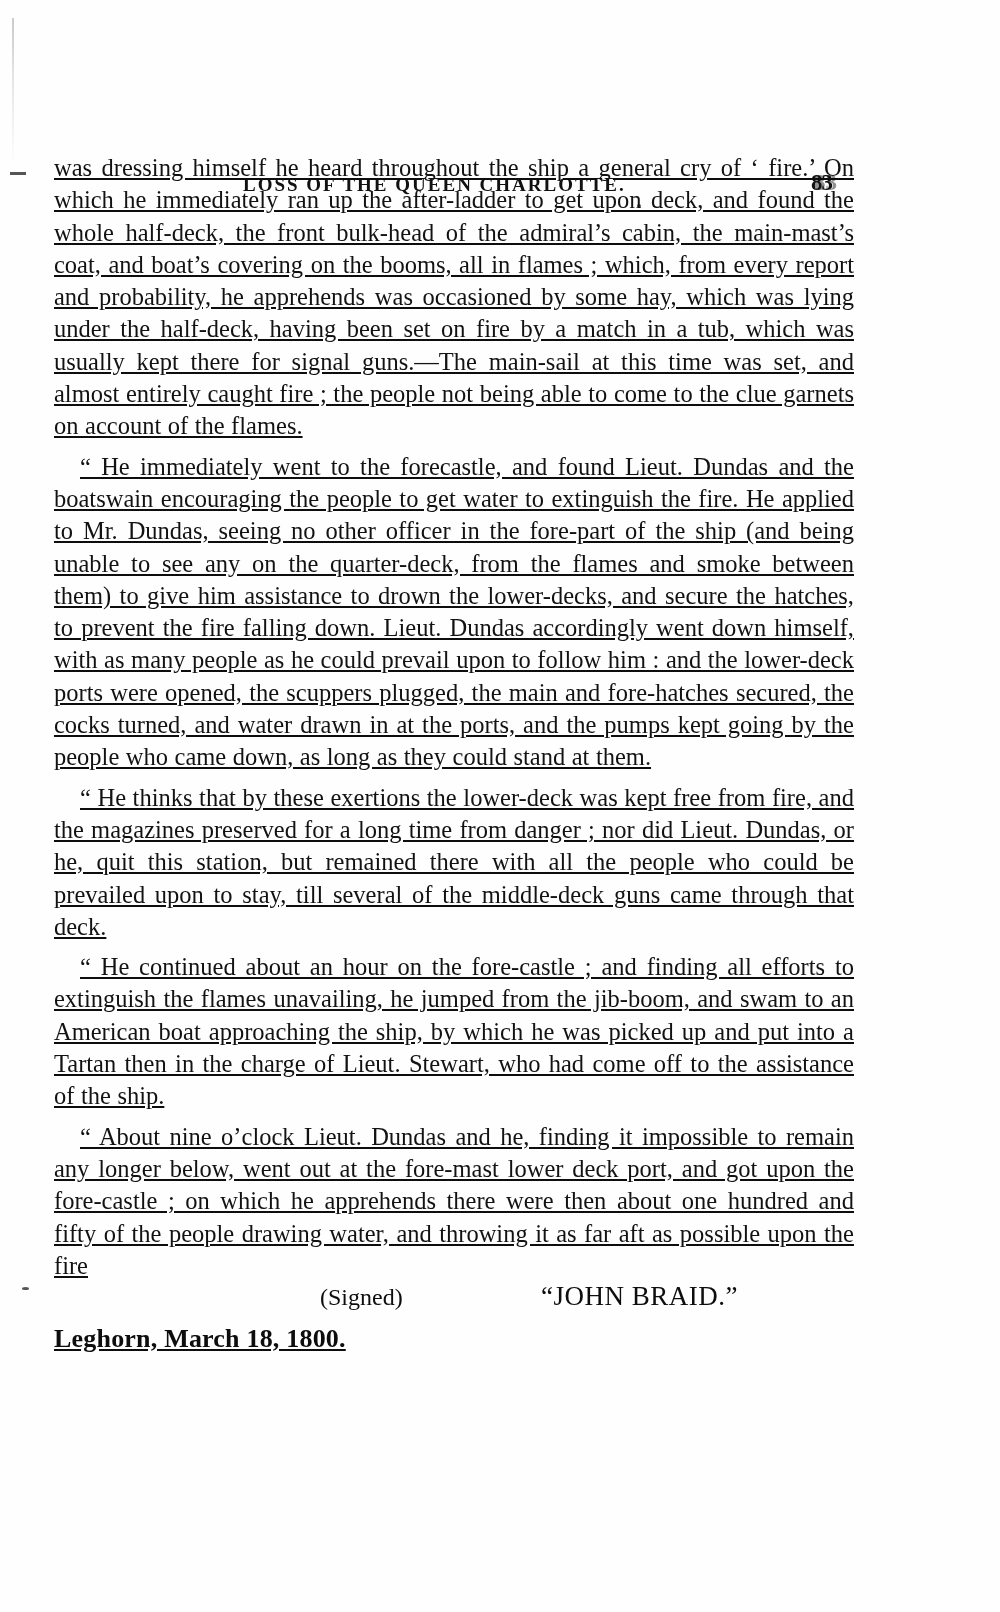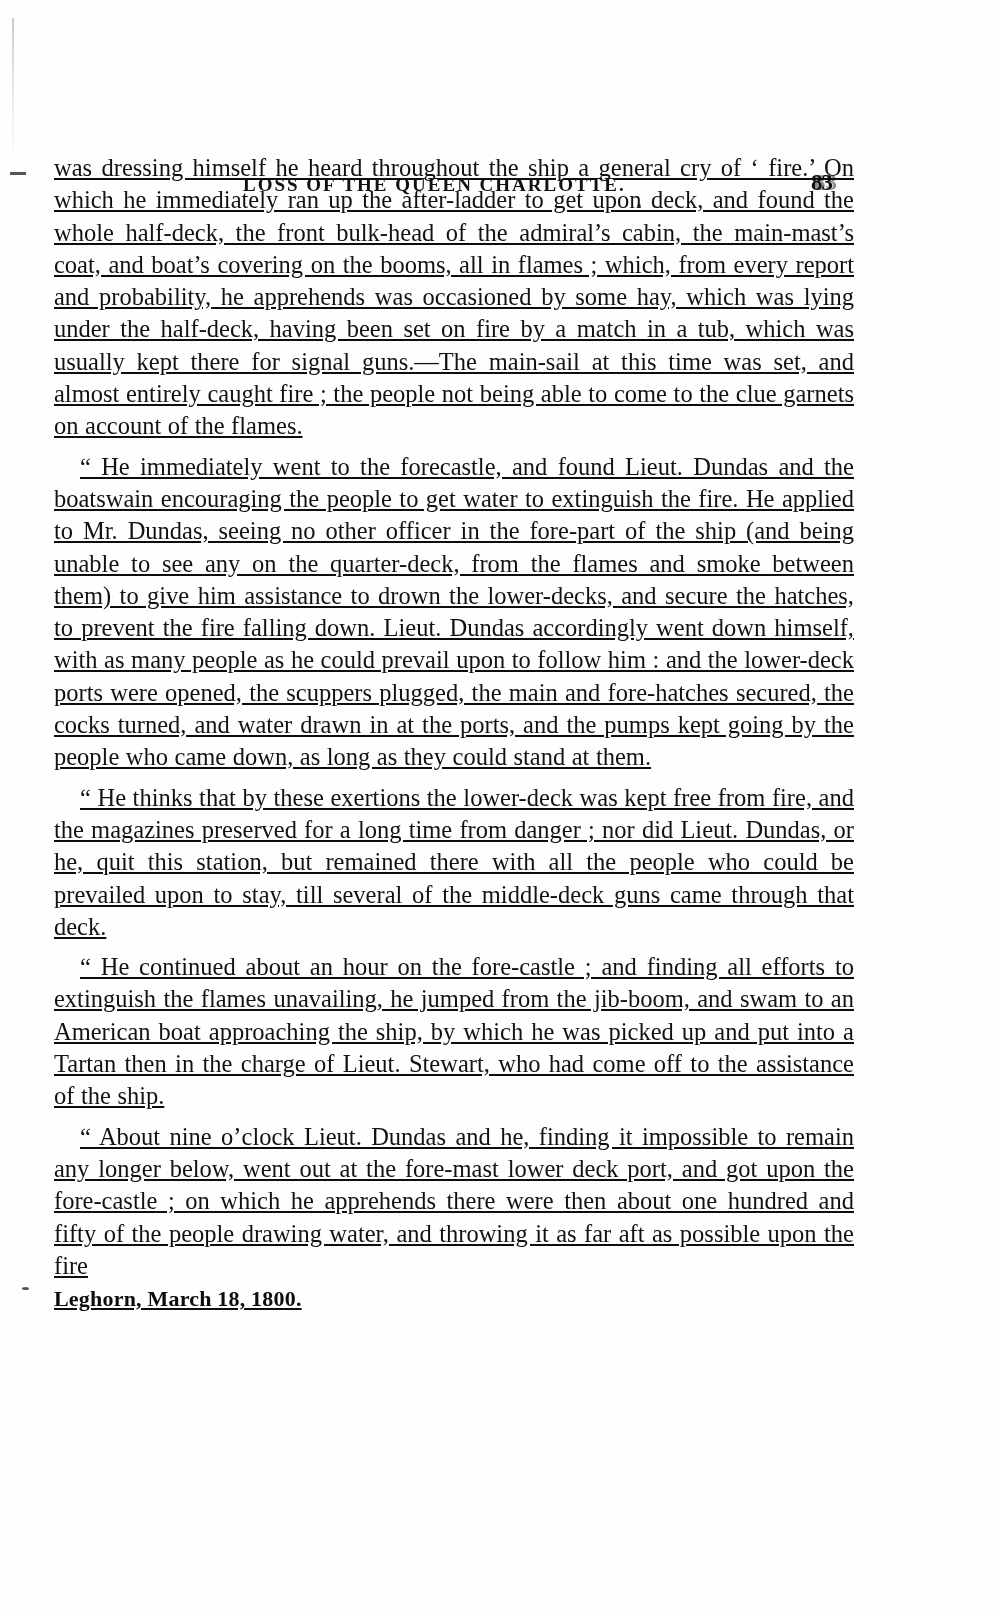--- a/index.html
+++ b/index.html
@@ -124,21 +124,21 @@
   }
   .signature {
     position: absolute;
     left: 487px;
     top: -3px;
     font-size: 27px;
     letter-spacing: 0.5px;
   }
   .place-date {
     margin-top: 4px;
-    font-size: 22px;
+    font-size: 26px;
     font-weight: bold;
     letter-spacing: 0.2px;
   }
 </style>
 </head>
 <body>
 
 <div class="page">
 
   <div class="scan-edge"></div>
@@ -152,17 +152,21 @@
     <div class="header-dot"></div>
   </div>
 
   <div class="body-text">
     <p>was dressing himself he heard throughout the ship a general cry of ‘ fire.’   On which he immediately ran up the after-ladder to get upon deck, and found the whole half-deck, the front bulk-head of the admiral’s cabin, the main-mast’s coat, and boat’s covering on the booms, all in flames ; which, from every report and probability, he apprehends was occasioned by some hay, which was lying under the half-deck, having been set on fire by a match in a tub, which was usually kept there for signal guns.—The main-sail at this time was set, and almost entirely caught fire ; the people not being able to come to the clue garnets on account of the flames.</p>
     <p class="indent">“ He immediately went to the forecastle, and found Lieut. Dundas and the boatswain encouraging the people to get water to extinguish the fire.   He applied to Mr. Dundas, seeing no other officer in the fore-part of the ship (and being unable to see any on the quarter-deck, from the flames and smoke between them) to give him assistance to drown the lower-decks, and secure the hatches, to prevent the fire falling down.   Lieut. Dundas accordingly went down himself, with as many people as he could prevail upon to follow him : and the lower-deck ports were opened, the scuppers plugged, the main and fore-hatches secured, the cocks turned, and water drawn in at the ports, and the pumps kept going by the people who came down, as long as they could stand at them.</p>
     <p class="indent">“ He thinks that by these exertions the lower-deck was kept free from fire, and the magazines preserved for a long time from danger ; nor did Lieut. Dundas, or he, quit this station, but remained there with all the people who could be prevailed upon to stay, till several of the middle-deck guns came through that deck.</p>
     <p class="indent">“ He continued about an hour on the fore-castle ; and finding all efforts to extinguish the flames unavailing, he jumped from the jib-boom, and swam to an American boat approaching the ship, by which he was picked up and put into a Tartan then in the charge of Lieut. Stewart, who had come off to the assistance of the ship.</p>
     <p class="indent">“ About nine o’clock  Lieut. Dundas and he, finding it impossible to remain any longer below, went out at the fore-mast lower deck port, and got upon the fore-castle ; on which he apprehends there were then about one hundred and fifty of the people drawing water, and throwing it as far aft as possible upon the fire</p>
 
+    <div class="sig-row">
+      <span class="signed-label">(Signed)</span>
+      <span class="signature">“JOHN BRAID.”</span>
+    </div>
 
     <div class="place-date">Leghorn, March 18, 1800.</div>
   </div>
 
 </div>
 
 </body></html>

